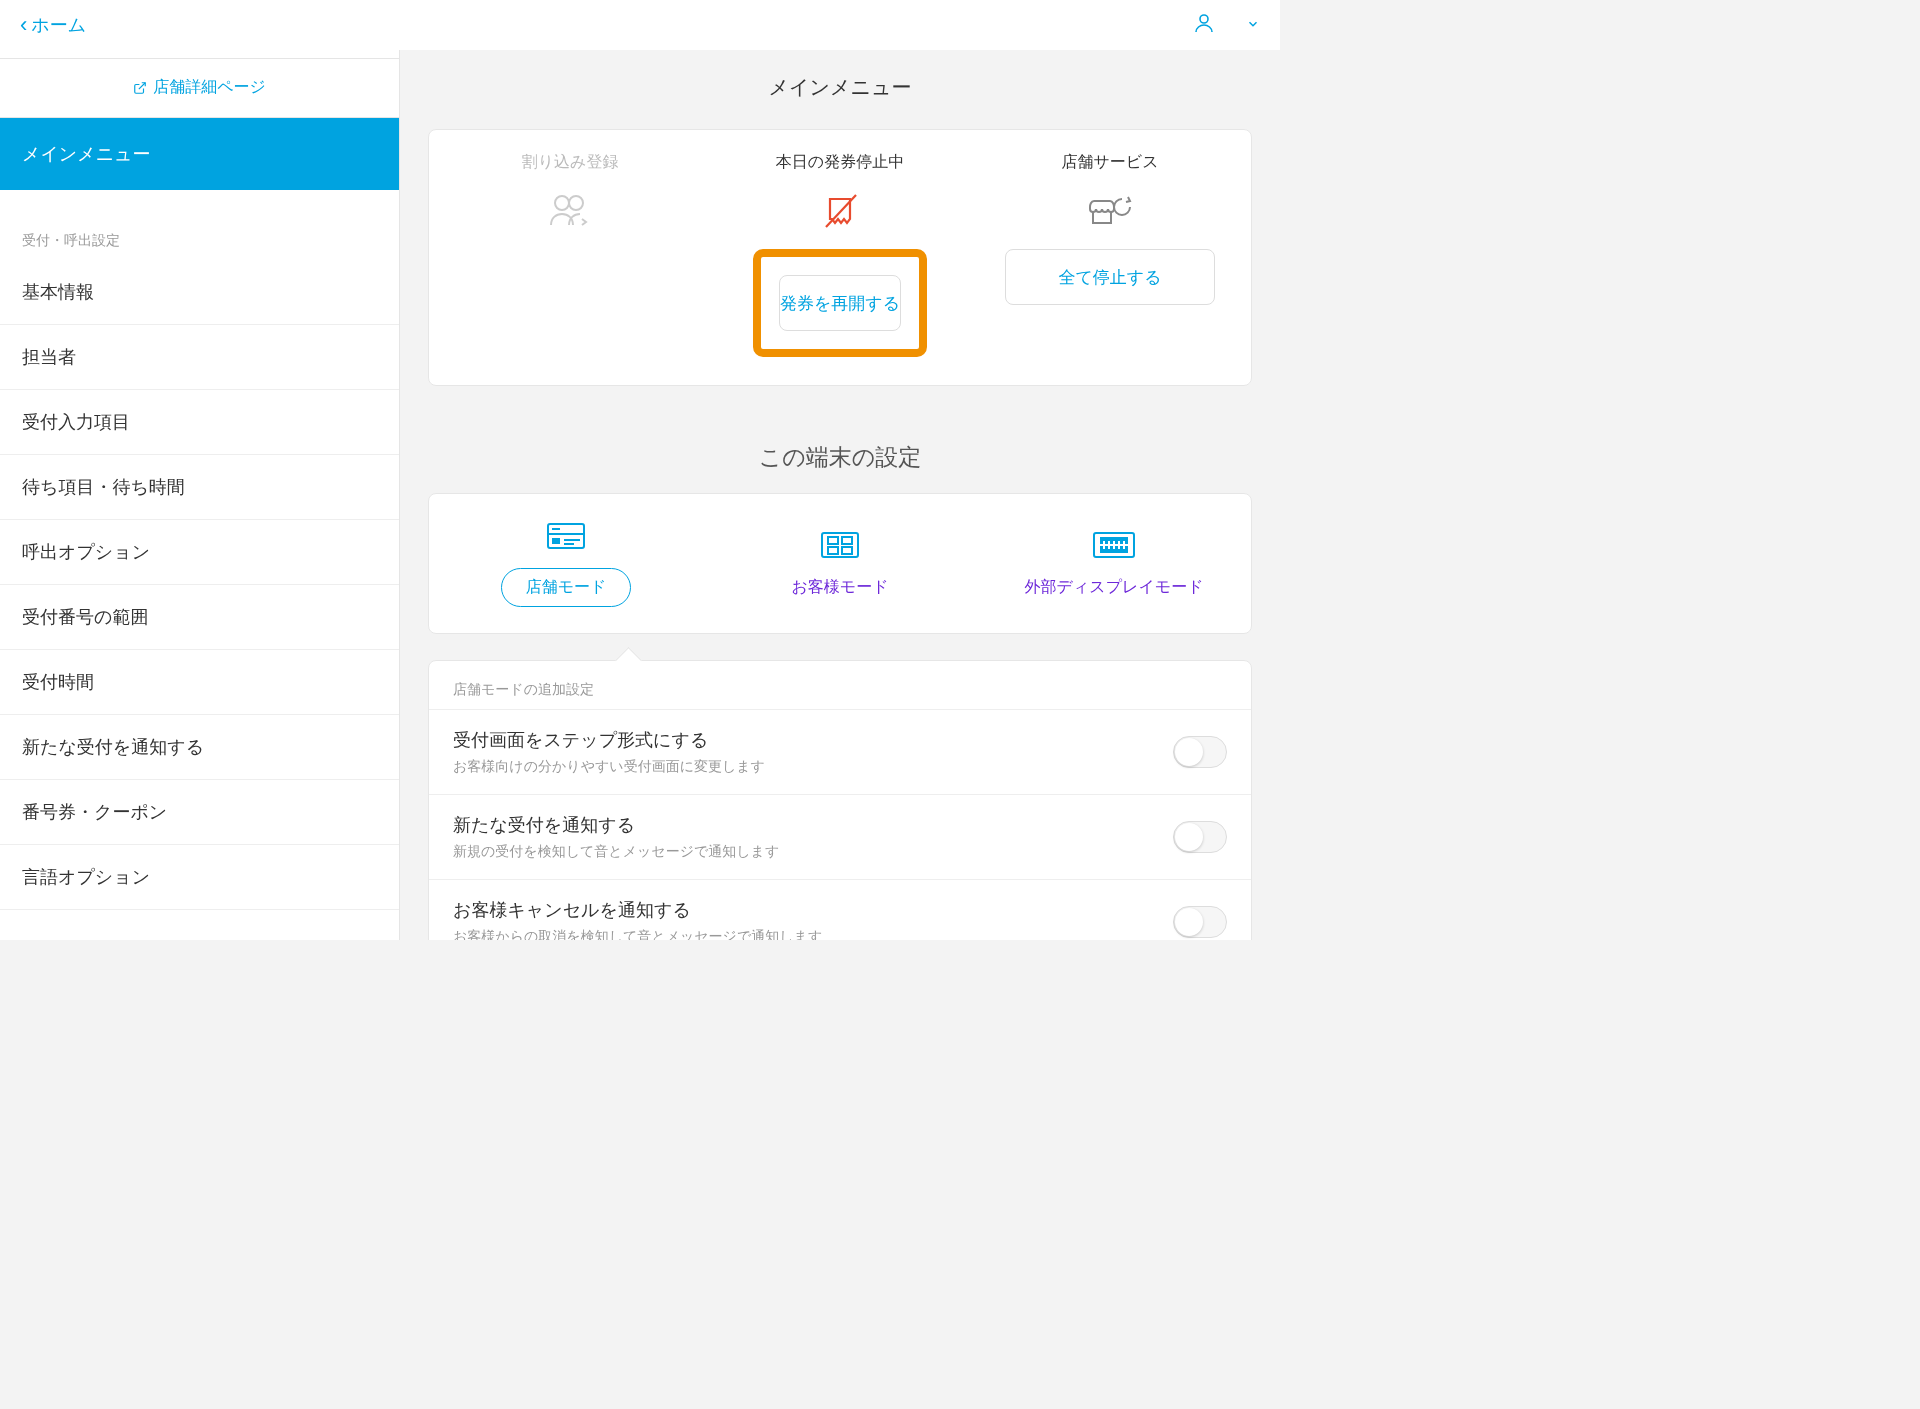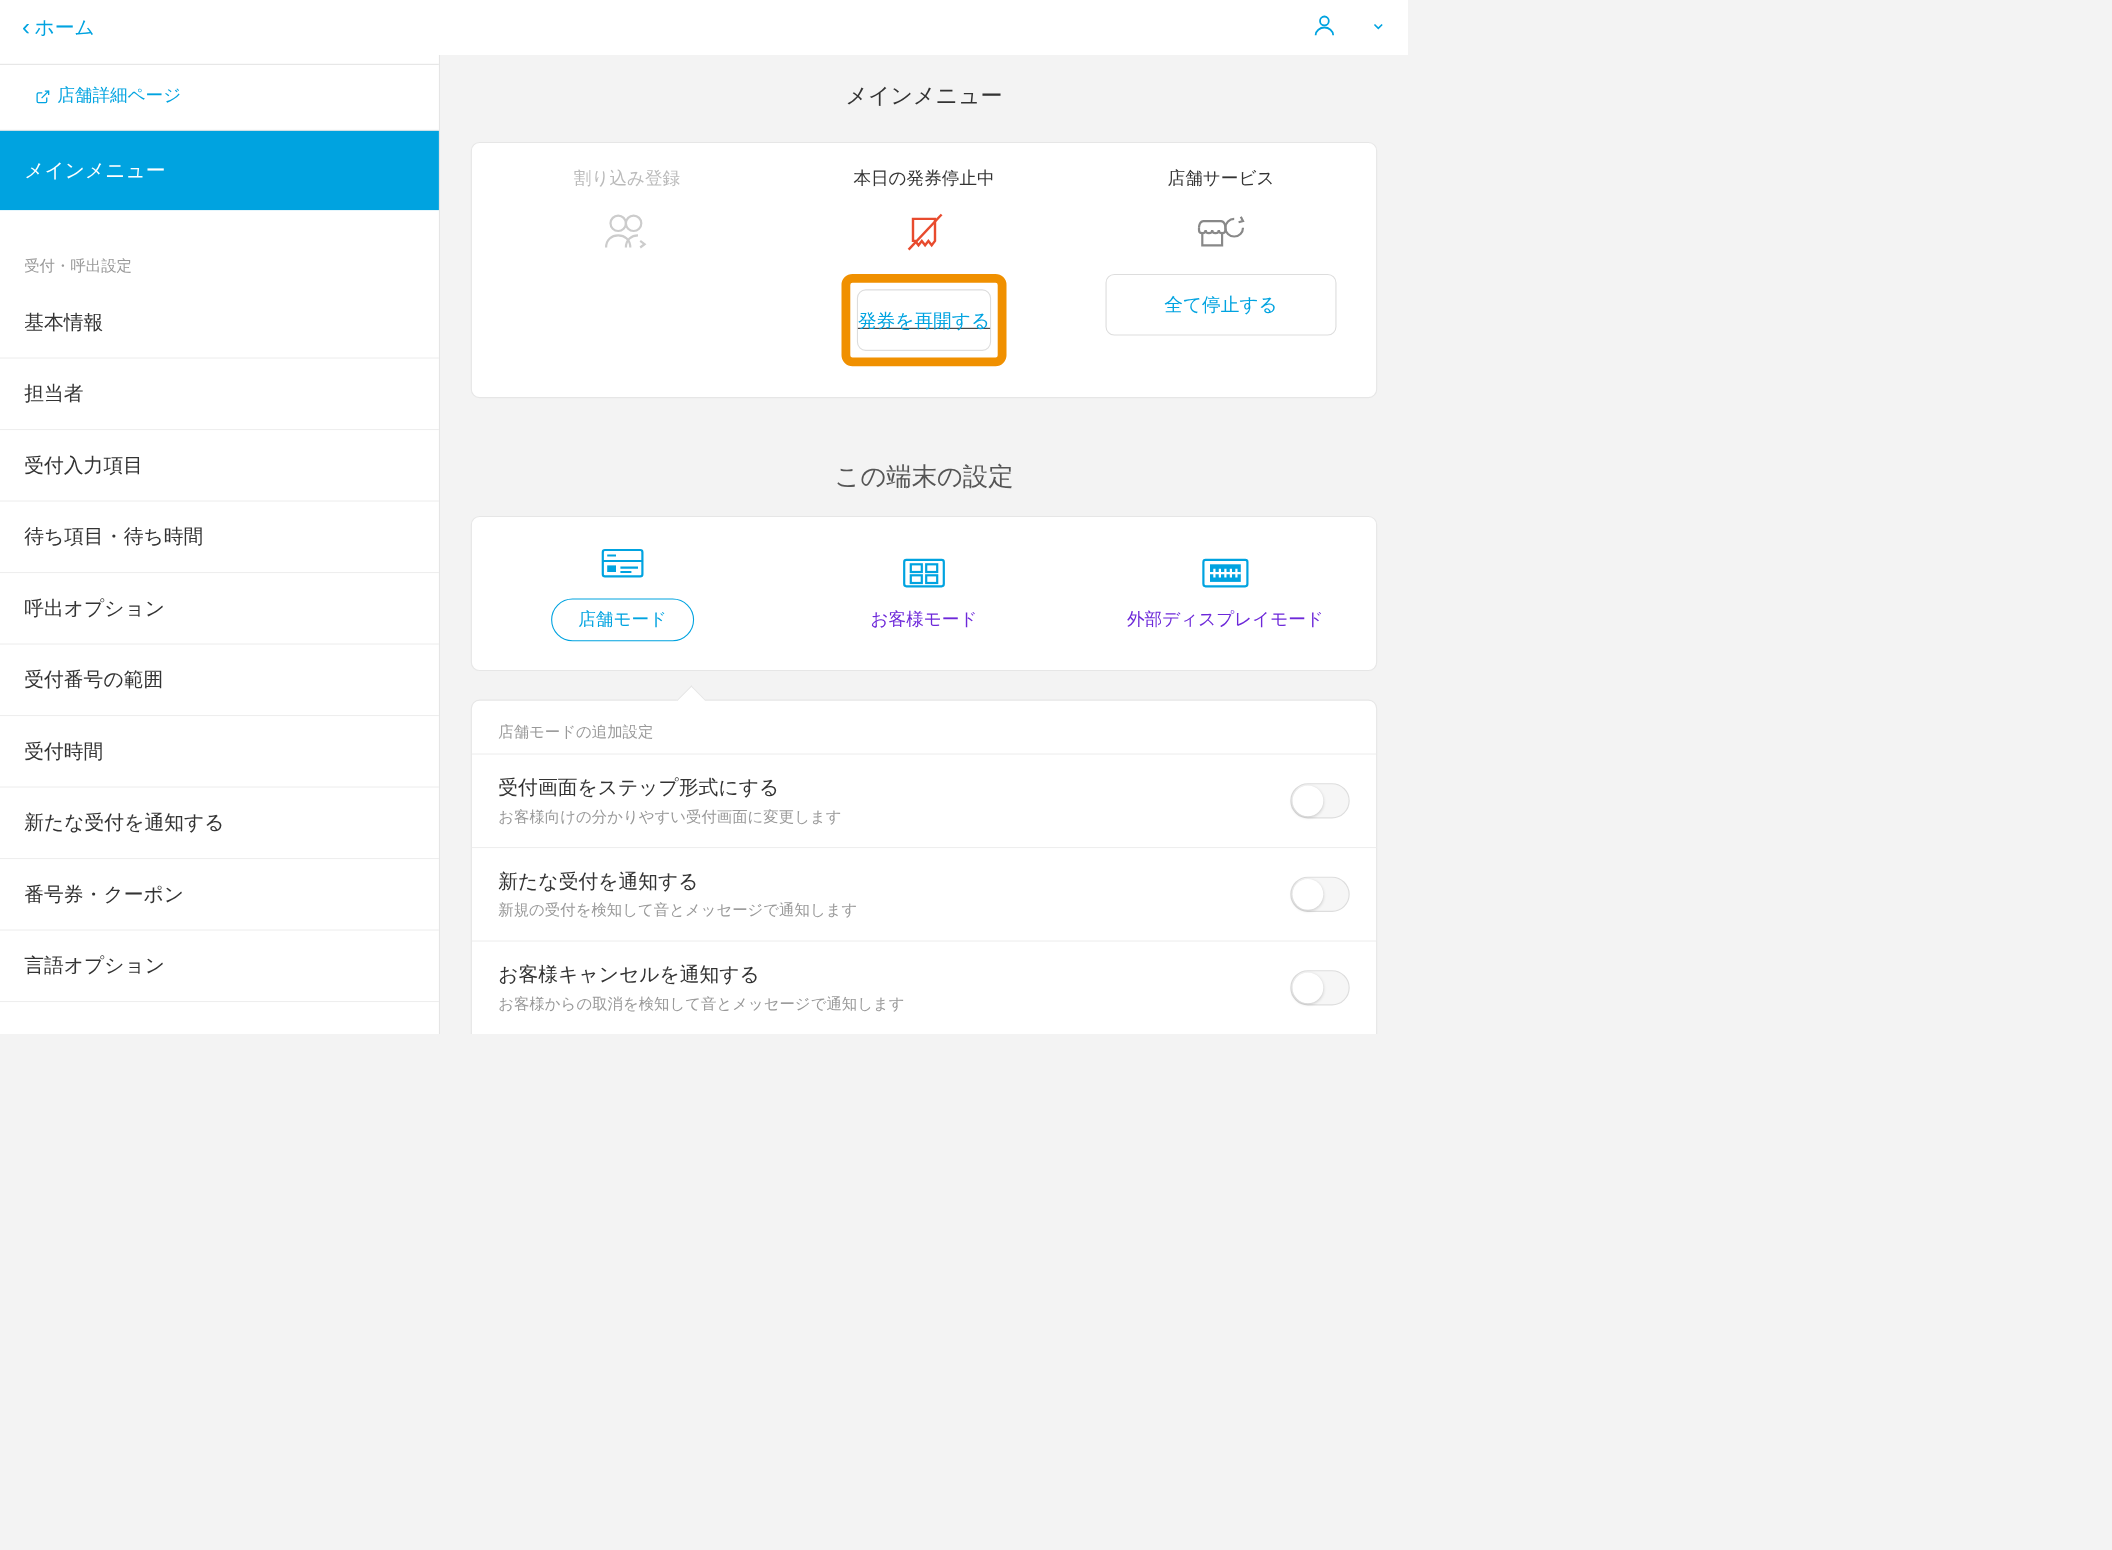--- a/index.html
+++ b/index.html
@@ -38,21 +38,21 @@
   width: 400px;
   background: #fff;
   border-right: 1px solid #e5e5e5;
   overflow-y: auto;
   flex-shrink: 0;
 }
 .sidebar-top {
   border-top: 1px solid #e5e5e5;
   border-bottom: 1px solid #e5e5e5;
   padding: 18px 32px;
-  text-align: left;
+  text-align: center;
 }
 .sidebar-link {
   color: #00a3e0;
   font-size: 16px;
   cursor: pointer;
   display: inline-flex;
   align-items: center;
   gap: 6px;
 }
 .sidebar-item {
@@ -121,22 +121,21 @@
   font-weight: 500;
   cursor: pointer;
   display: flex;
   align-items: center;
   justify-content: center;
 }
 .action-btn.disabled { color: #ccc; cursor: default; }
 .highlight-ring {
   border: 8px solid #f09000;
   border-radius: 10px;
-  padding: 6px;
-  text-decoration: underline;
+  padding: 18px;
 }
 .highlight-ring .action-btn { max-width: none; }
 
 .section-title {
   text-align: center;
   font-size: 23px;
   color: #555;
   padding: 26px 0 20px;
 }
 .mode-card {

